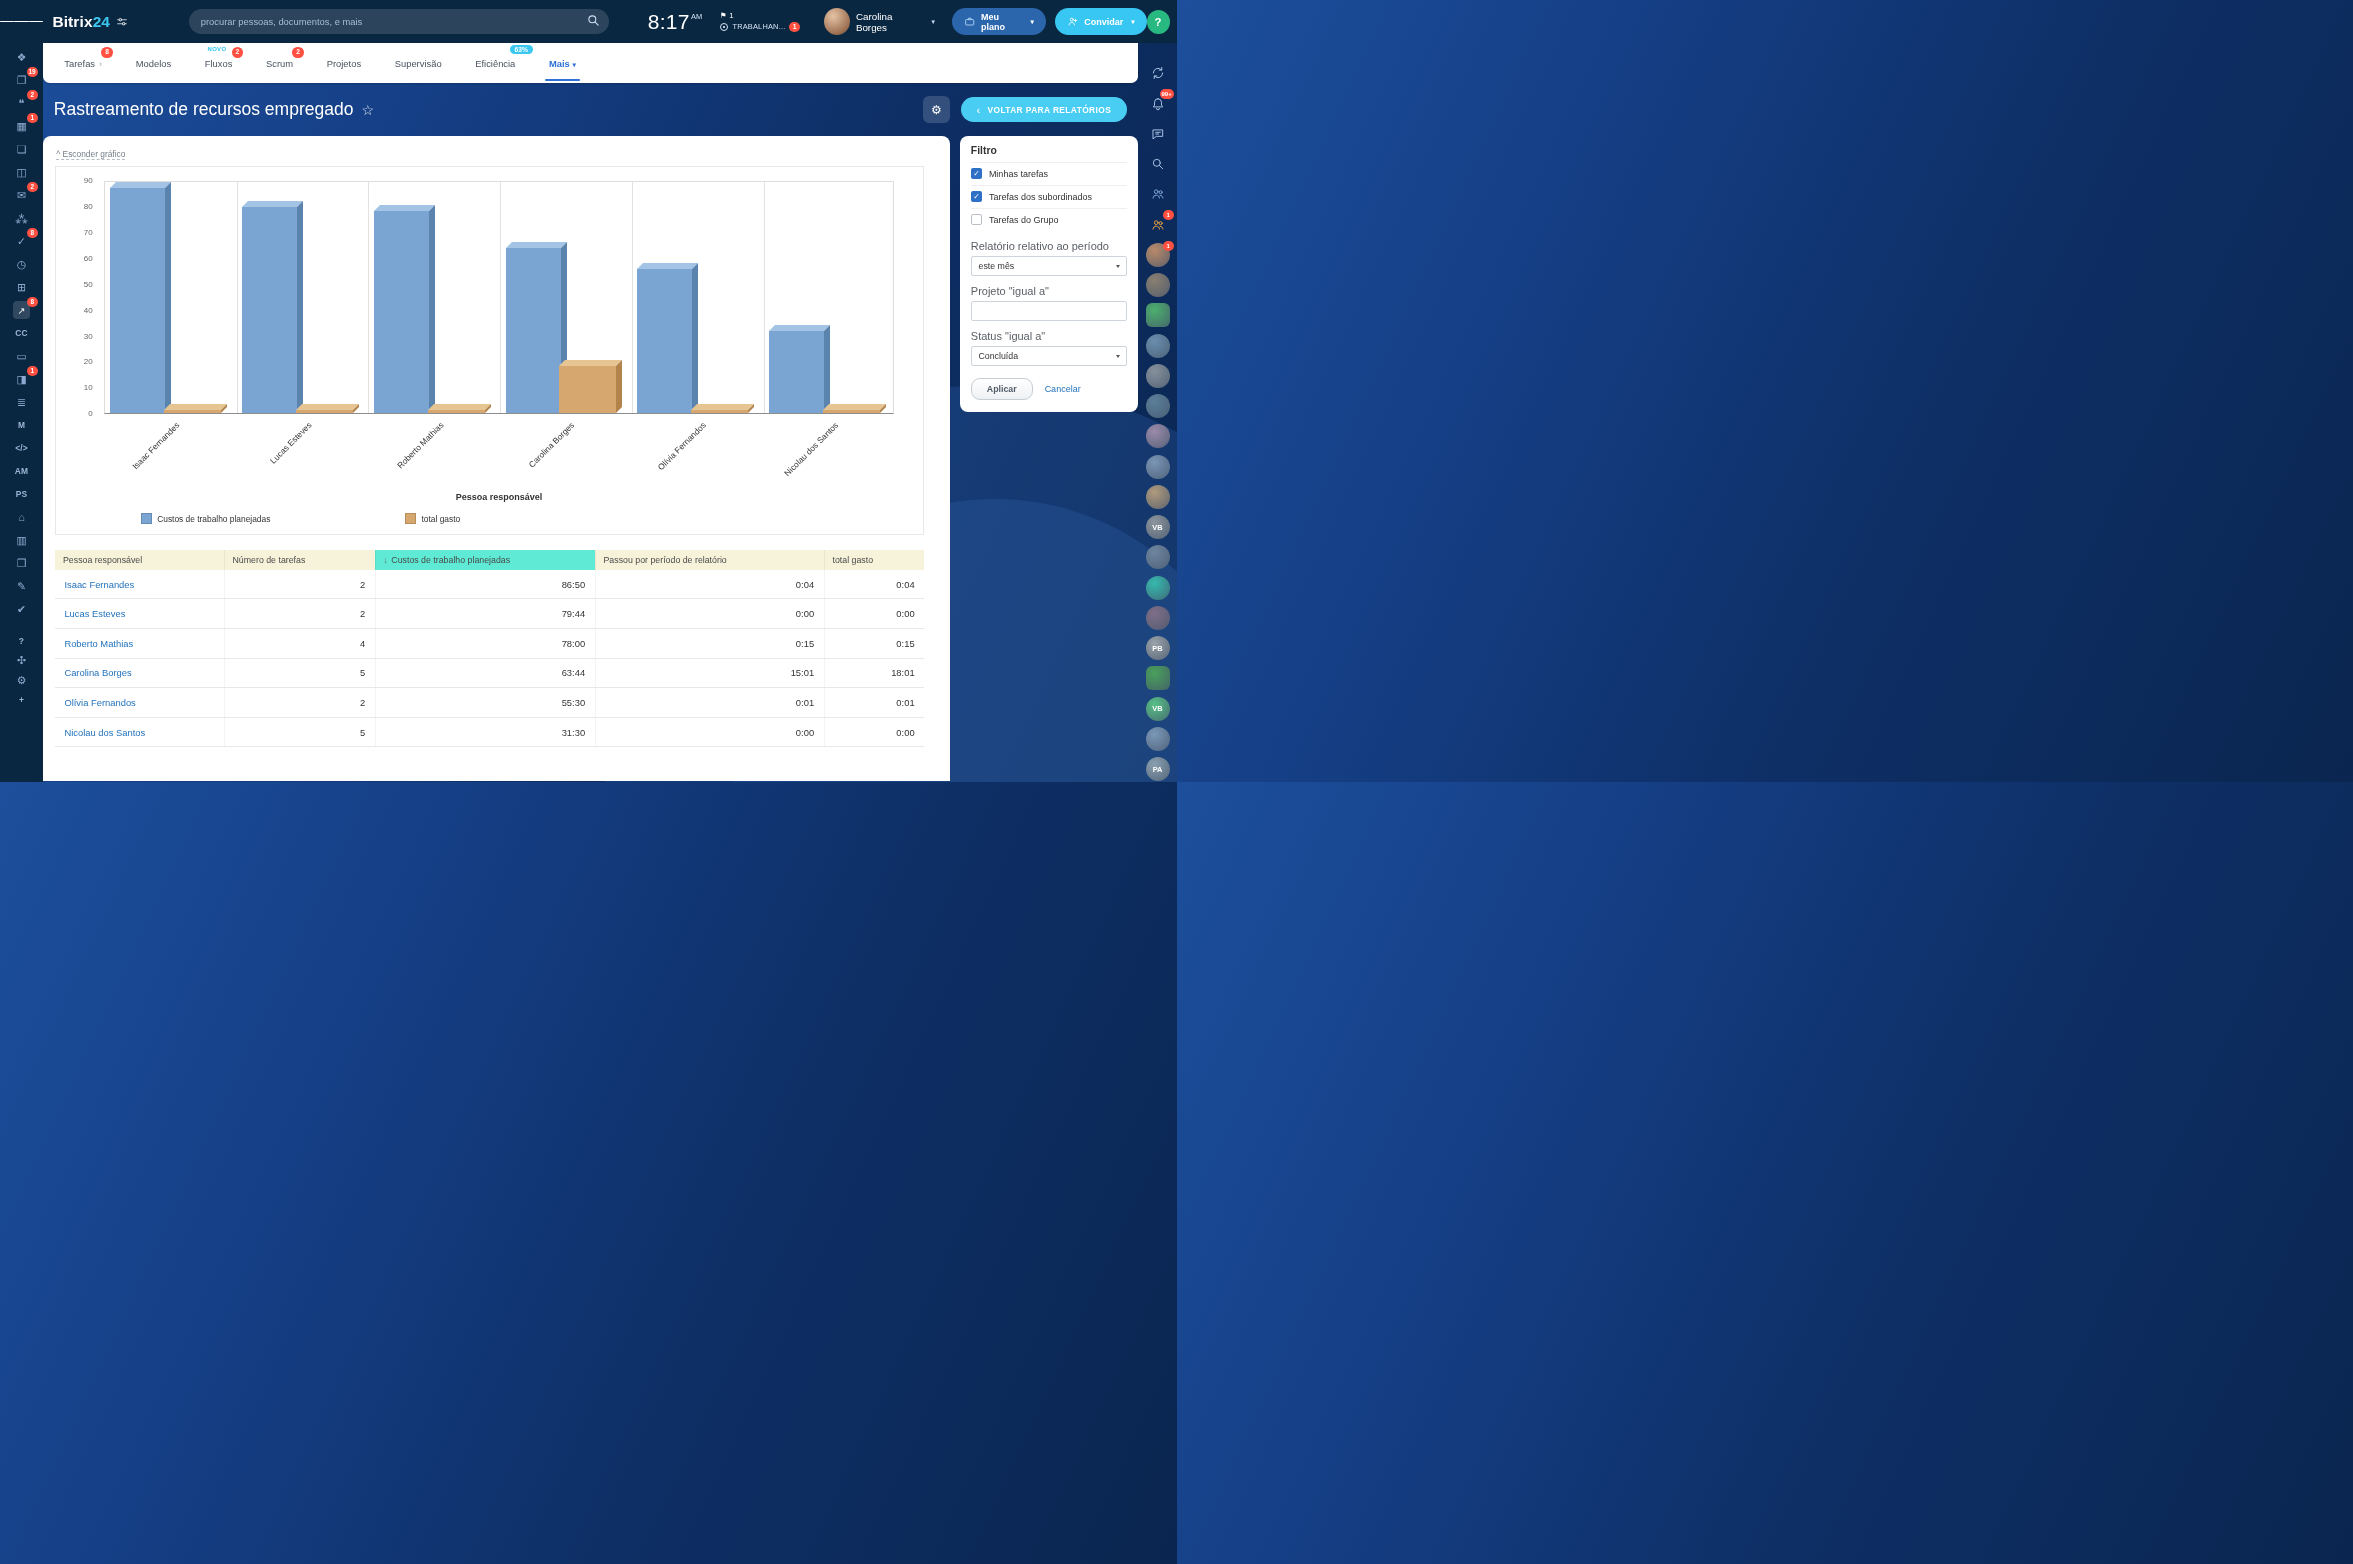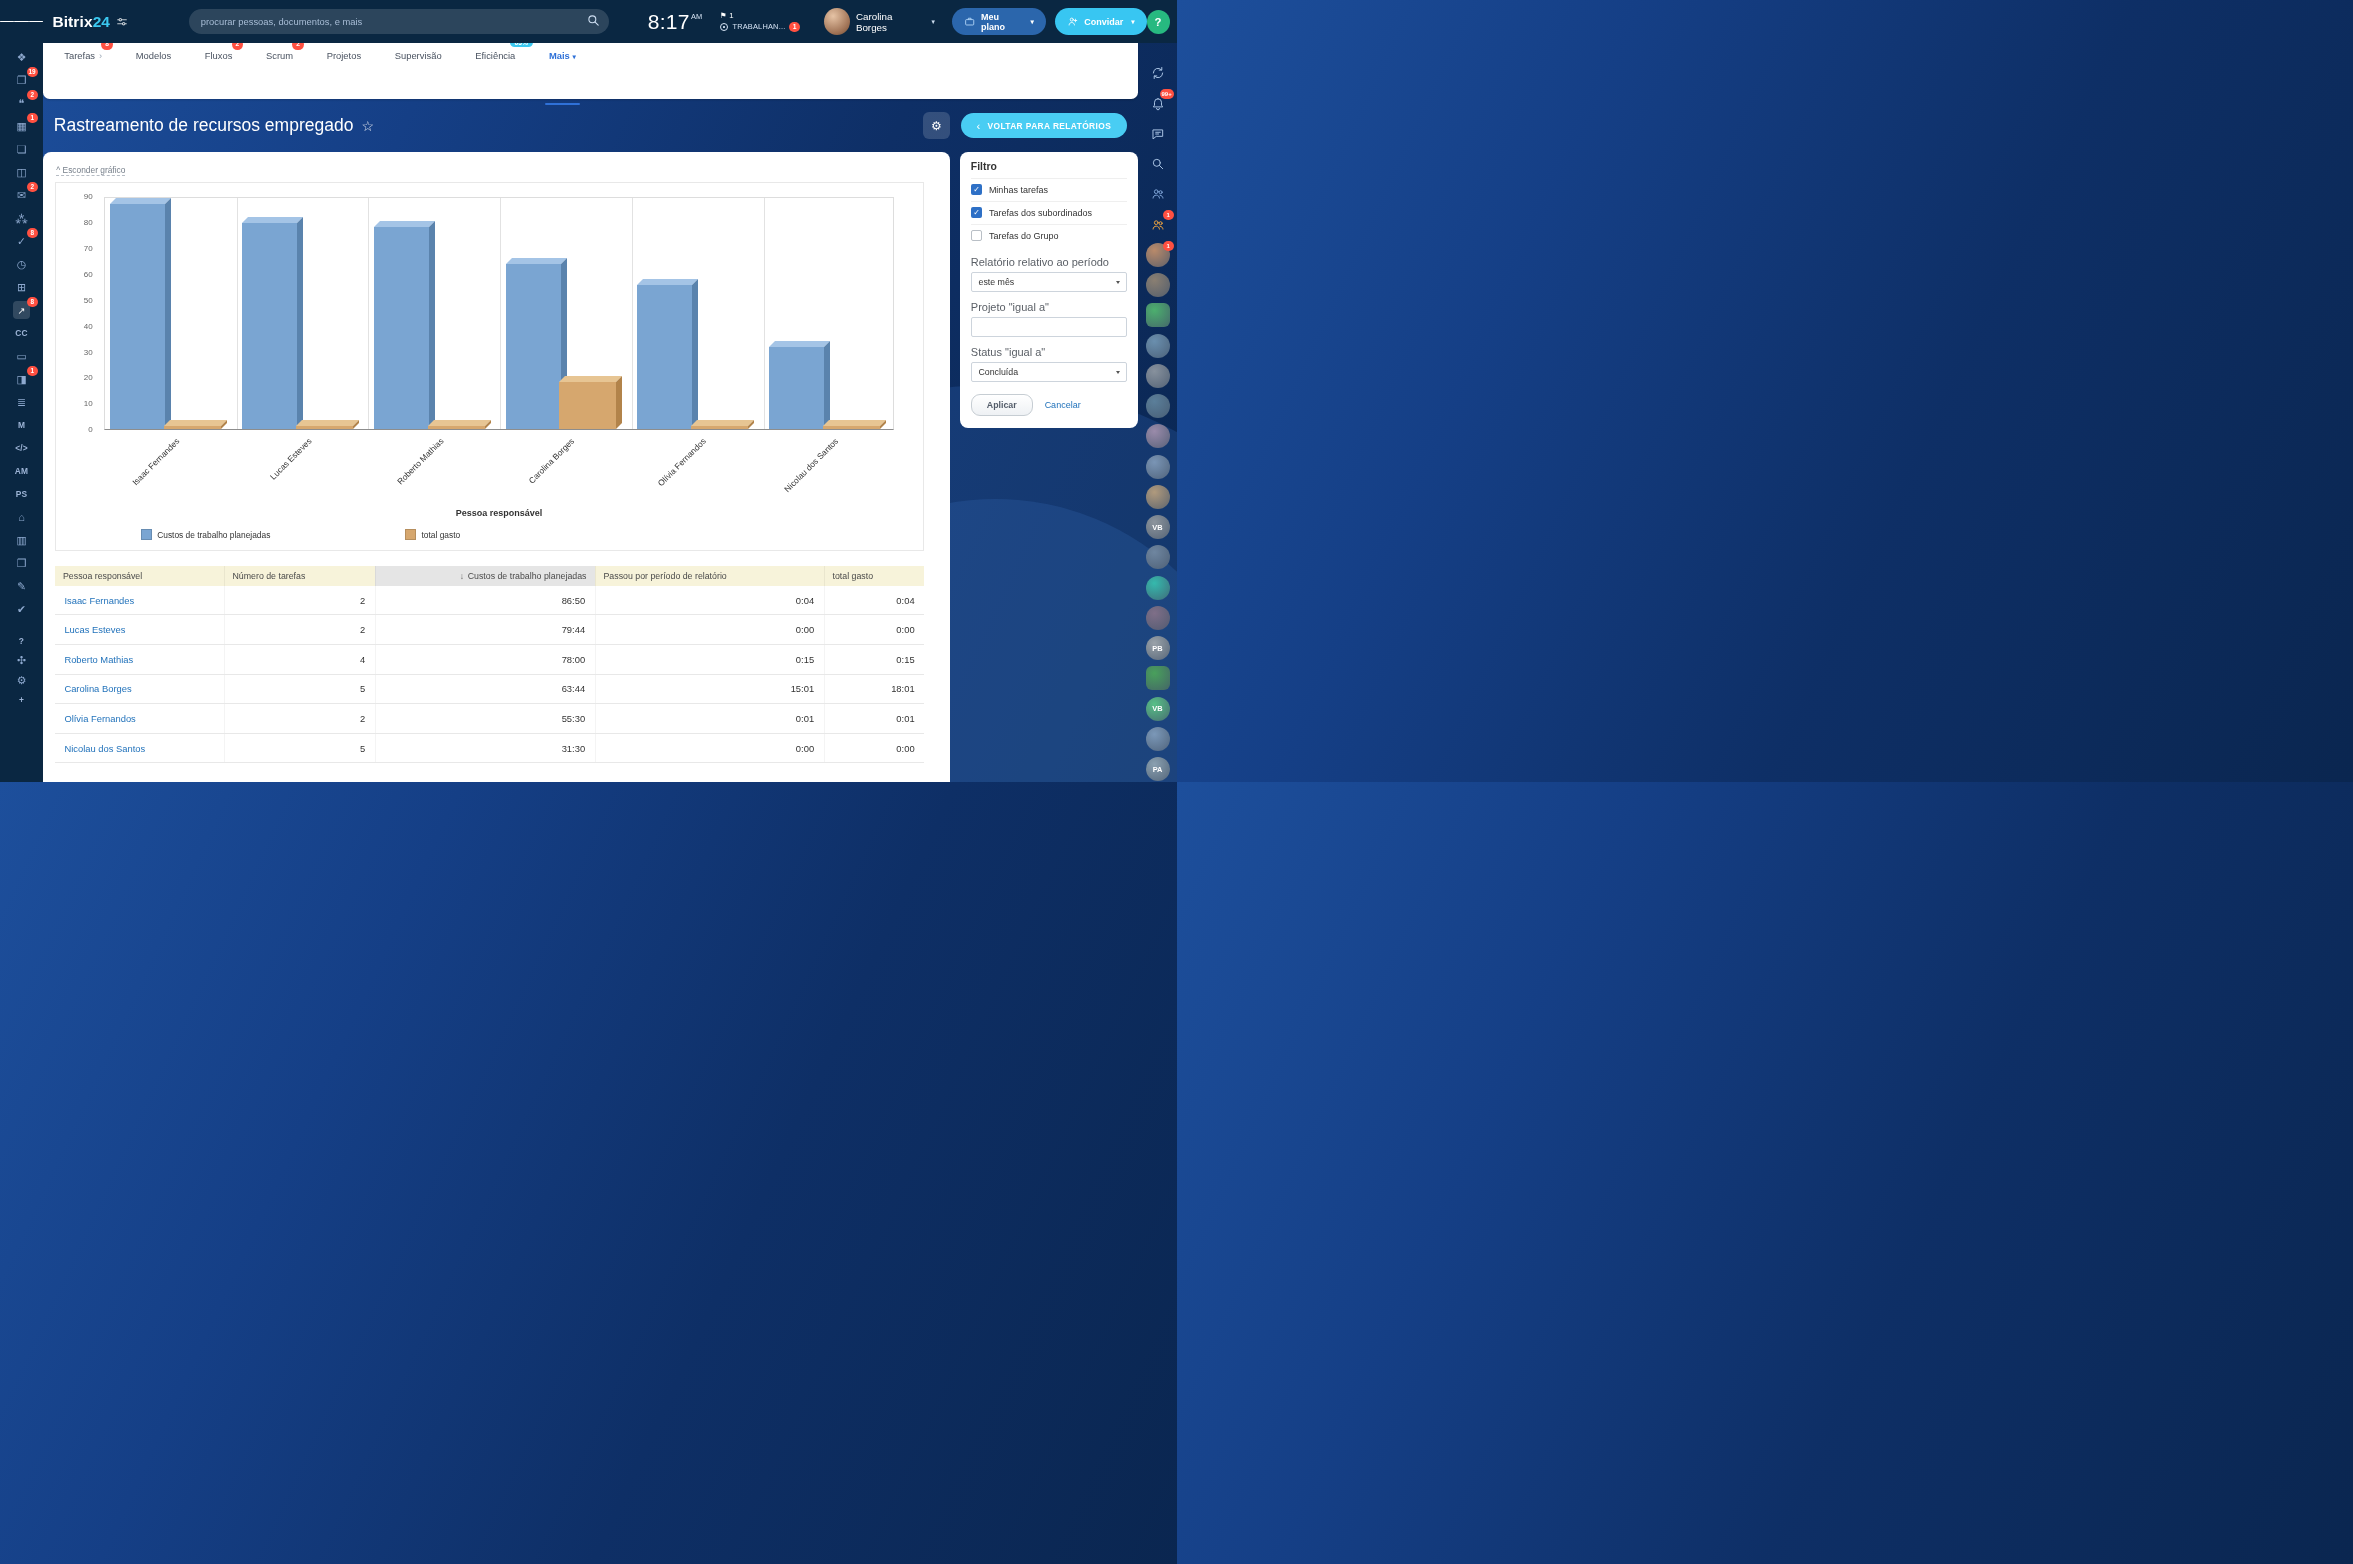--- a/index.html
+++ b/index.html
@@ -54,21 +54,21 @@
 
   
   .right-rail { position:absolute; right:0; top:43px; bottom:0; width:39px; z-index:3; display:flex; flex-direction:column; align-items:center; padding-top:17.5px; gap:4.7px; overflow:hidden; }
   .rr-item { position:relative; width:27px; height:27px; display:flex; align-items:center; justify-content:center; color:#a9c3e4; cursor:pointer; }
   .rr-av { width:24px; height:24px; border-radius:50%; display:flex; align-items:center; justify-content:center; color:#fff; font-size:7.4px; font-weight:700; }
   .rr-av.sq { border-radius:6px; }
   .rr-badge { position:absolute; top:-1.3px; right:-2.7px; min-width:10.8px; height:10px; border-radius:5.4px; background:#ff5041; color:#fff; font-size:6px; line-height:10px; font-weight:700; text-align:center; padding:0 2px; }
 
   
   .main { position:absolute; left:43px; top:43px; right:39px; bottom:0; z-index:2; }
-  .tabbar { height:56px; background:#fff; border-radius:0 0 6.7px 6.7px; display:flex; gap:31px; padding:0 0 0 20px; box-shadow:0 0.7px 2px rgba(0,0,0,.18); }
+  .tabbar { height:40px; background:#fff; border-radius:0 0 6.7px 6.7px; display:flex; align-items:center; gap:31px; padding:0 0 0 20px; box-shadow:0 0.7px 2px rgba(0,0,0,.18); }
   .tab { position:relative; font-size:9.4px; color:#4a5361; cursor:pointer; padding:6.7px 1.3px; white-space:nowrap; }
   .tab .num-badge { position:absolute; top:-4px; right:-9.4px; min-width:11.4px; height:10.8px; border-radius:5.4px; background:#ff5041; color:#fff; font-size:6.7px; line-height:10.8px; font-weight:700; text-align:center; padding:0 2.7px; }
   .tab .novo-tag { position:absolute; top:-4.7px; left:4px; color:#31c5f0; font-size:6px; font-weight:700; letter-spacing:0.3px; }
   .tab .pct-pill { position:absolute; top:-5.4px; right:-16px; background:#3bc8f0; color:#fff; border-radius:6px; font-size:6.7px; font-weight:700; padding:1px 4.7px; }
   .tab.active { color:#2f71d8; font-weight:600; }
   .tab.active .underline { position:absolute; left:-2.7px; right:-2.7px; bottom:-6px; height:2px; border-radius:1.3px; background:#2f71d8; }
   .tab .sub-chevron { color:#9aa6b4; font-size:9.4px; margin-left:4px; }
 
   .page-head { height:53px; display:flex; align-items:center; padding:0 10.8px; }
   .page-title { color:#fff; font-size:17.5px; font-weight:500; }
@@ -94,21 +94,21 @@
   .bar-tan .face-front { background:#d6a76e; } .bar-tan .face-top { background:#e7c593; } .bar-tan .face-side { background:#b2834a; }
   .x-labels { position:absolute; left:48px; top:253px; width:790px; height:70px; }
   .x-lab { position:absolute; top:0; white-space:nowrap; font-size:8.4px; color:#333; transform:rotate(-45deg); transform-origin:100% 0; }
   .chart-xlabel { position:absolute; left:48px; top:325px; width:790px; text-align:center; font-size:9px; font-weight:700; color:#333; }
   .chart-legend { position:absolute; left:85px; top:346px; display:flex; gap:135px; }
   .leg-item { display:flex; align-items:center; gap:5.4px; font-size:8.4px; color:#333; }
   .leg-sw { width:10.8px; height:10.8px; border:0.7px solid rgba(0,0,0,.15); }
 
   .report-table { margin-top:15px; width:869px; border-collapse:collapse; }
   .report-table th { background:#f7f3da; font-size:8.8px; font-weight:400; color:#4a4a4a; text-align:left; padding:4.7px 8px; border-right:0.7px solid rgba(0,0,0,.05); cursor:pointer; white-space:nowrap; }
-  .report-table th.sorted { background:#e5e5e5;text-align:right; }
+  .report-table th.sorted { background:#5eead4; }
   .report-table td { font-size:9.4px; color:#333; padding:8.8px 9.4px; border-bottom:0.7px solid #e8e8e8; border-right:0.7px solid #f4f4f4; }
   .report-table td.num { text-align:right; }
   .report-table td:last-child, .report-table th:last-child { border-right:none; }
   .tlink { color:#2373bb; text-decoration:none; cursor:pointer; }
   .sort-arrow { color:#6b6b6b; margin-right:3.4px; }
 
   .side-col { width:204px; display:flex; flex-direction:column; gap:15px; }
   .card { background:#fff; border-radius:8px; padding:9.4px 10.8px 12px; }
   .card-title { font-size:10.4px; font-weight:700; color:#333; padding-bottom:5.4px; }
   .chk-row { display:flex; align-items:center; gap:6.7px; height:23px; border-top:0.7px solid #efefef; cursor:pointer; }

